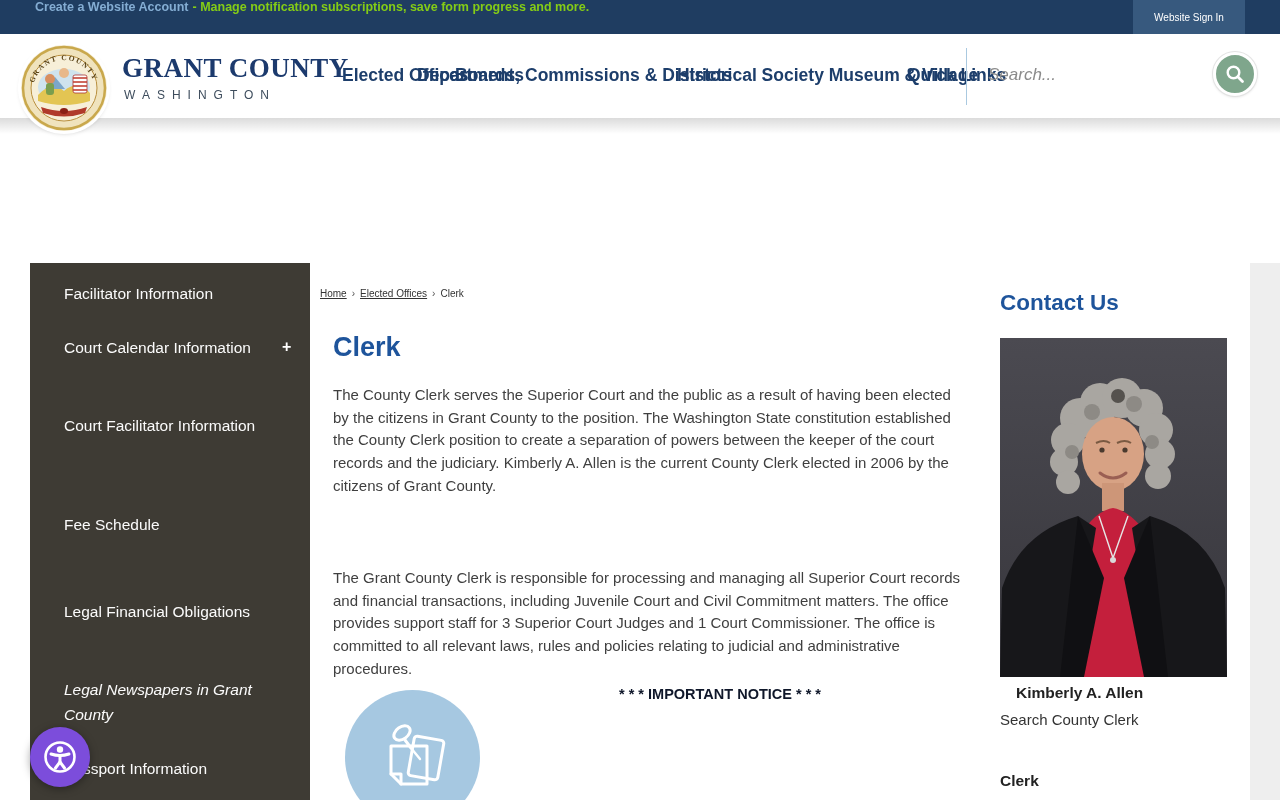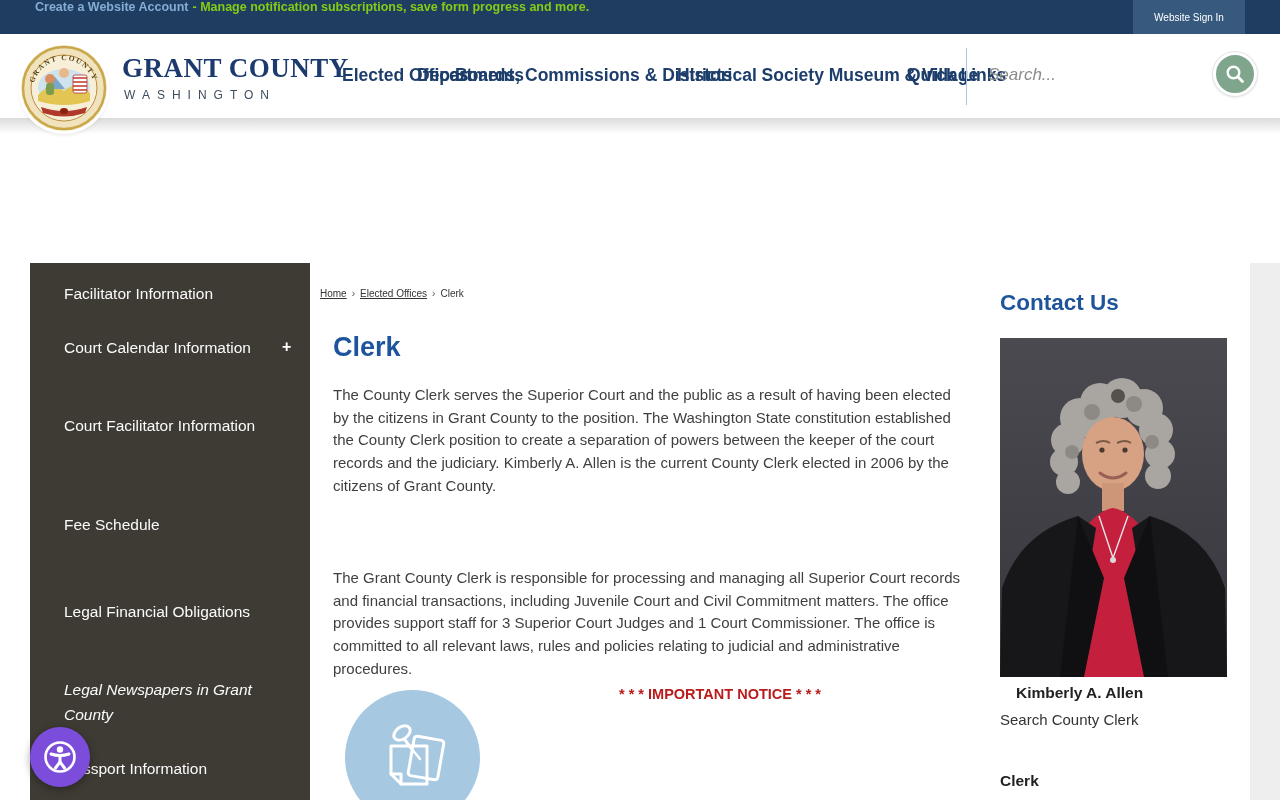--- a/index.html
+++ b/index.html
@@ -44,21 +44,21 @@
   .crumb-sep { margin:0 5px; color:#555; }
 
   .page-title { position:absolute; left:333px; top:332px; font-size:27px; font-weight:bold; color:#1e549b; }
 
   .body-par { position:absolute; left:333px; width:628px; font-size:15px; line-height:22.7px; color:#3f3f3f; }
   .par1 { top:384px; }
   .par2 { top:519px;margin-top:48px; }
 
   .notice-icon-wrap { position:absolute; left:345px; top:690px; width:135px; height:135px; }
   .notice-circle { width:135px; height:135px; border-radius:50%; background:#a6c8e1; display:flex; align-items:center; justify-content:center; }
-  .notice-title { position:absolute; left:495px; top:686px; width:450px; text-align:center; font-size:14.5px; font-weight:bold; color:#b91c1c; }
+  .notice-title { position:absolute; left:495px; top:686px; width:450px; text-align:center; font-size:14.5px; font-weight:bold; color:#0f172a; }
   .notice-body { position:absolute; left:495px; top:728px; width:462px; font-size:14.5px; font-weight:bold; color:#141414; line-height:22.8px; }
   .notice-line { display:block; white-space:pre-wrap; }
 
   .contact-title { position:absolute; left:1000px; top:290px; font-size:22.5px; font-weight:bold; color:#1e549b; }
   .photo { position:absolute; left:1000px; top:338px; width:227px; height:339px; overflow:hidden; }
   .contact-name { position:absolute; left:1000px; top:684px; font-size:15.5px; font-weight:bold; color:#222;margin-left:16px; }
   .contact-role { position:absolute; left:1000px; top:711px; font-size:15px; color:#333; }
   .contact-dept { position:absolute; left:1000px; top:772px; font-size:15.5px; font-weight:bold; color:#222; }
 
   .a11y-btn { position:absolute; left:30px; top:727px; width:60px; height:60px; border-radius:50%;

